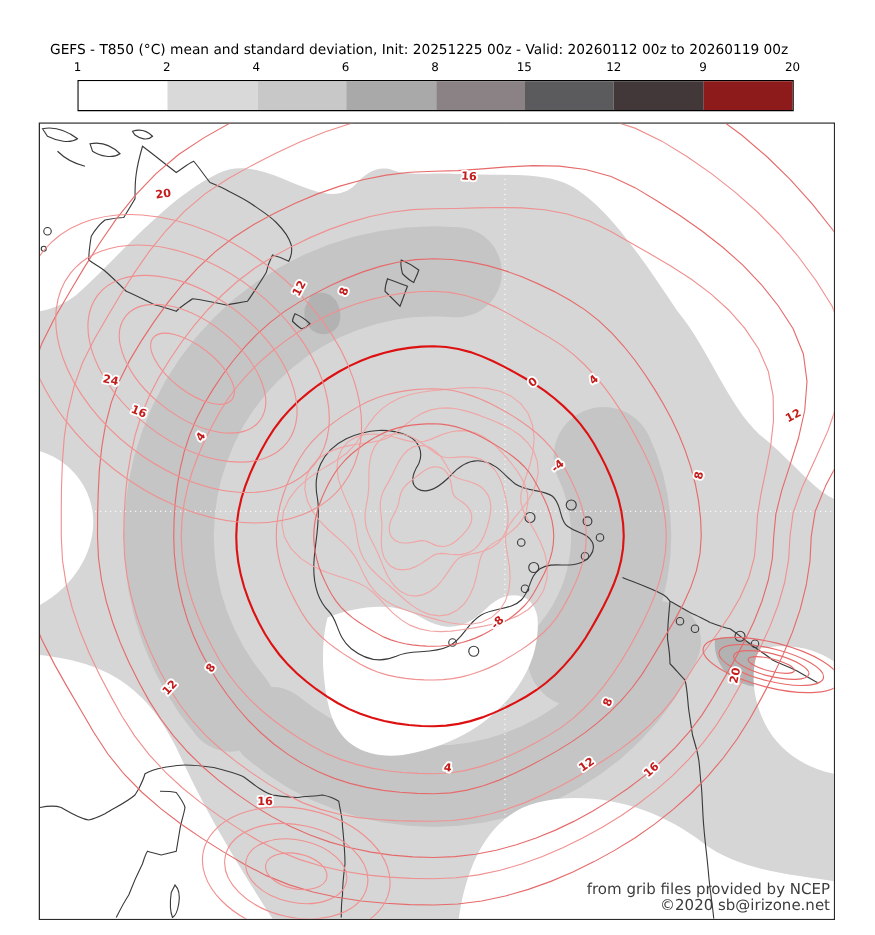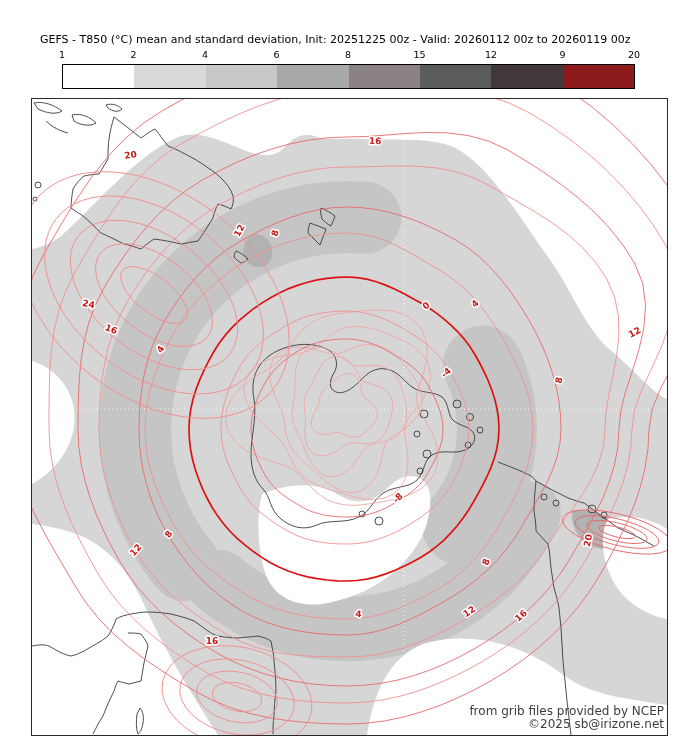--- a/index.html
+++ b/index.html
@@ -137,15 +137,15 @@
         <text x="0" y="0" class="clabel" text-anchor="middle" transform="translate(457,464) rotate(-68)">8</text>
         <text x="0" y="0" class="clabel" text-anchor="middle" transform="translate(559,442) rotate(-78)">20</text>
         <text x="0" y="0" class="clabel" text-anchor="middle" transform="translate(439,515) rotate(-35)">12</text>
         <text x="0" y="0" class="clabel" text-anchor="middle" transform="translate(491,519) rotate(-42)">16</text>
         <text x="0" y="0" class="clabel" text-anchor="middle" transform="translate(106,453) rotate(-48)">12</text>
         <text x="0" y="0" class="clabel" text-anchor="middle" transform="translate(139,437) rotate(-55)">8</text>
         <text x="0" y="0" class="clabel" text-anchor="middle" transform="translate(180,545) rotate(0)">16</text>
         <text x="0" y="0" class="clabel" text-anchor="middle" transform="translate(326,518) rotate(5)">4</text>
       </svg>
     <div class="attr-line" id="attr1">from grib files provided by NCEP</div>
-    <div class="attr-line" id="attr2">©2025 sb@irizone.net</div>
+    <div class="attr-line" id="attr2">©2020 sb@irizone.net</div>
   </div>
 </div>
 
 </body></html>

